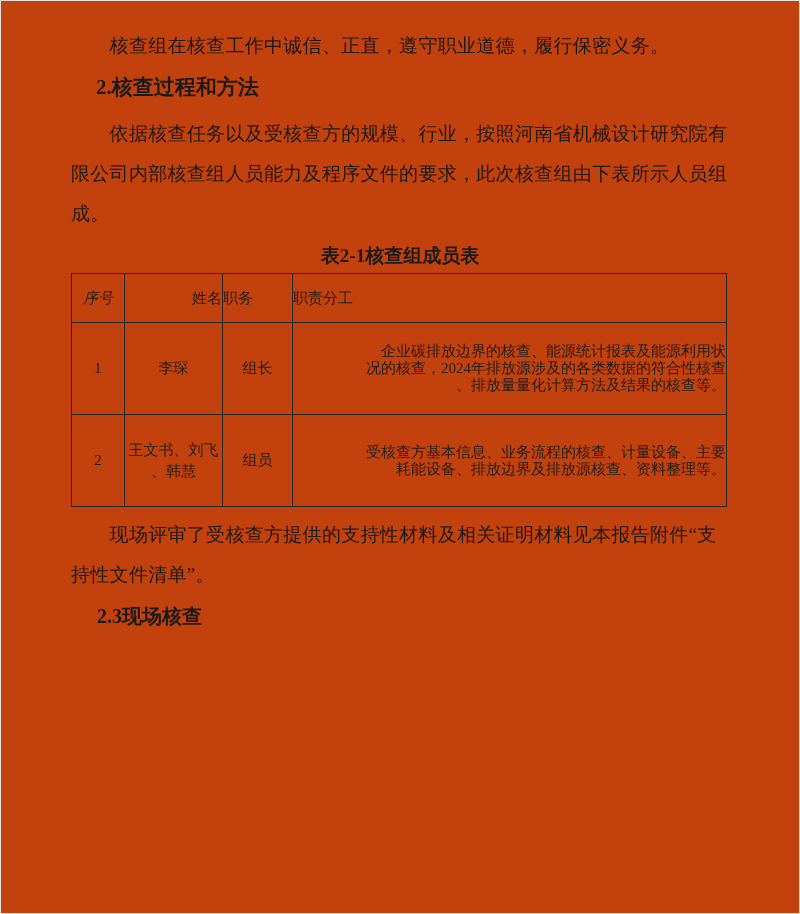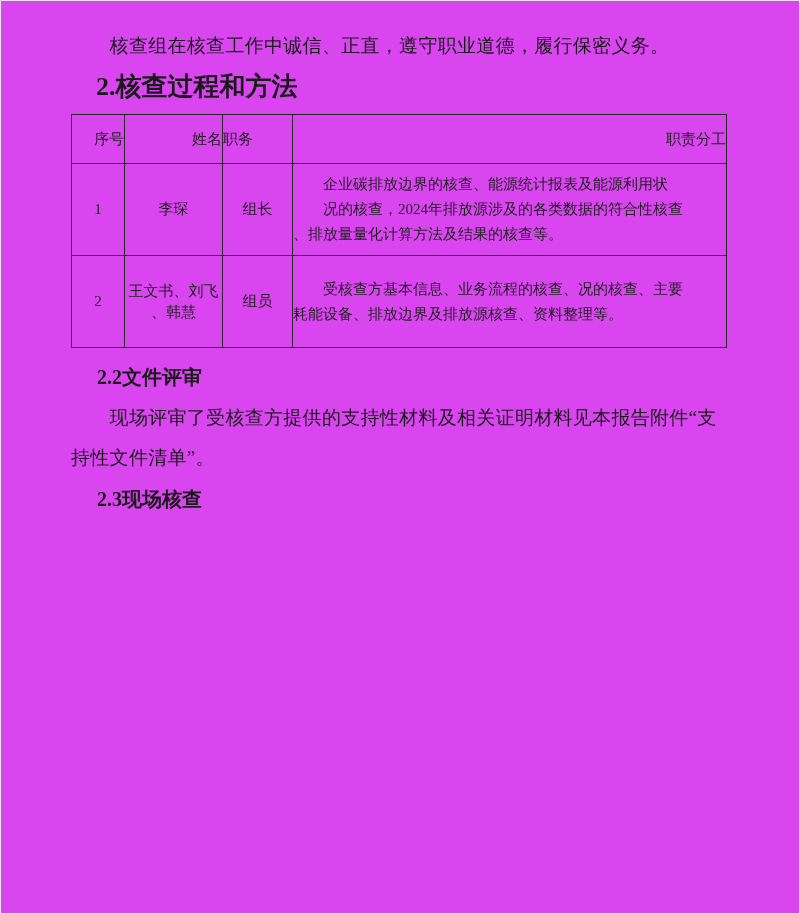--- a/index.html
+++ b/index.html
@@ -5,37 +5,37 @@
   html, body {
     margin: 0;
     padding: 0;
     background: #ffffff;
   }
   .page {
     position: relative;
     box-sizing: border-box;
     width: 800px;
     height: 914px;
-    background: #d946ef;
+    background: #c2410c;
     border: 1px solid #e3e3e3;
     padding: 25px 70px 0 70px;
     font-family: "Liberation Serif", "DejaVu Serif", serif;
     color: #1a1a1a;
     overflow: hidden;
   }
   .para {
     margin: 0;
     font-size: 19px;
     line-height: 40px;
     white-space: pre-line;
     letter-spacing: 0.3px;
   }
   .h-main {
     margin: 6px 0 12px 25px;
-    font-size: 26px;
+    font-size: 21px;
     line-height: 30px;
     font-weight: bold;
   }
   .h-sub {
     margin: 22px 0 0 26px;
     font-size: 20px;
     line-height: 28px;
     font-weight: bold;
   }
   .h-sub.h-22 { margin-top: 16px; line-height: 26px; }
@@ -60,45 +60,49 @@
   table.team-table td {
     border: 1.5px solid #282828;
     font-weight: normal;
     font-size: 15px;
     color: #1f1f1f;
     padding: 0;
     vertical-align: middle;
   }
   table.team-table thead tr { height: 49px; }
   table.team-table tbody tr { height: 92px; }
-  th.h-seq  { text-align: right; padding-left: 2px; }
+  th.h-seq  { text-align: center; padding-left: 2px; font-style: italic; }
   th.h-name { text-align: right; }
   th.h-role { text-align: left; }
-  th.h-duty { text-align: right; padding-left: 28px; }
+  th.h-duty { text-align: left; padding-left: 28px; }
   td.c-seq  { text-align: center; }
   td.c-name { text-align: center; white-space: pre-line; line-height: 21px; }
   td.c-role { text-align: center; }
   td.c-duty {
-    text-align: left;
+    text-align: right;
     white-space: pre-line;
-    line-height: 25px;
+    line-height: 17px;
     padding: 0 2px;
   }
 </style>
 </head>
 <body>
 
 <div class="page">
 
   <p class="para">　　核查组在核查工作中诚信、正直，遵守职业道德，履行保密义务。</p>
 
   <h1 class="h-main">2.核查过程和方法</h1>
 
 
+  <p class="para p-arrange">　　依据核查任务以及受核查方的规模、行业，按照河南省机械设计研究院有
+限公司内部核查组人员能力及程序文件的要求，此次核查组由下表所示人员组
+成。</p>
 
+  <div class="table-caption">表2-1核查组成员表</div>
 
   <table class="team-table">
     <colgroup>
       <col style="width:53px">
       <col style="width:98px">
       <col style="width:70px">
       <col style="width:434px">
     </colgroup>
     <thead>
       <tr>
@@ -115,27 +119,26 @@
         <td class="c-role">组长</td>
         <td class="c-duty">　　企业碳排放边界的核查、能源统计报表及能源利用状
 　　况的核查，2024年排放源涉及的各类数据的符合性核查
 、排放量量化计算方法及结果的核查等。</td>
       </tr>
       <tr>
         <td class="c-seq">2</td>
         <td class="c-name">王文书、刘飞
 、韩慧</td>
         <td class="c-role">组员</td>
-        <td class="c-duty">　　受核查方基本信息、业务流程的核查、况的核查、主要
+        <td class="c-duty">　　受核查方基本信息、业务流程的核查、计量设备、主要
 耗能设备、排放边界及排放源核查、资料整理等。</td>
       </tr>
     </tbody>
   </table>
 
-  <h2 class="h-sub h-22">2.2文件评审</h2>
 
 
   <p class="para p-onsite">　　现场评审了受核查方提供的支持性材料及相关证明材料见本报告附件“支
 持性文件清单”。</p>
 
   <h2 class="h-sub h-23">2.3现场核查</h2>
 
 </div>
 
 </body></html>

